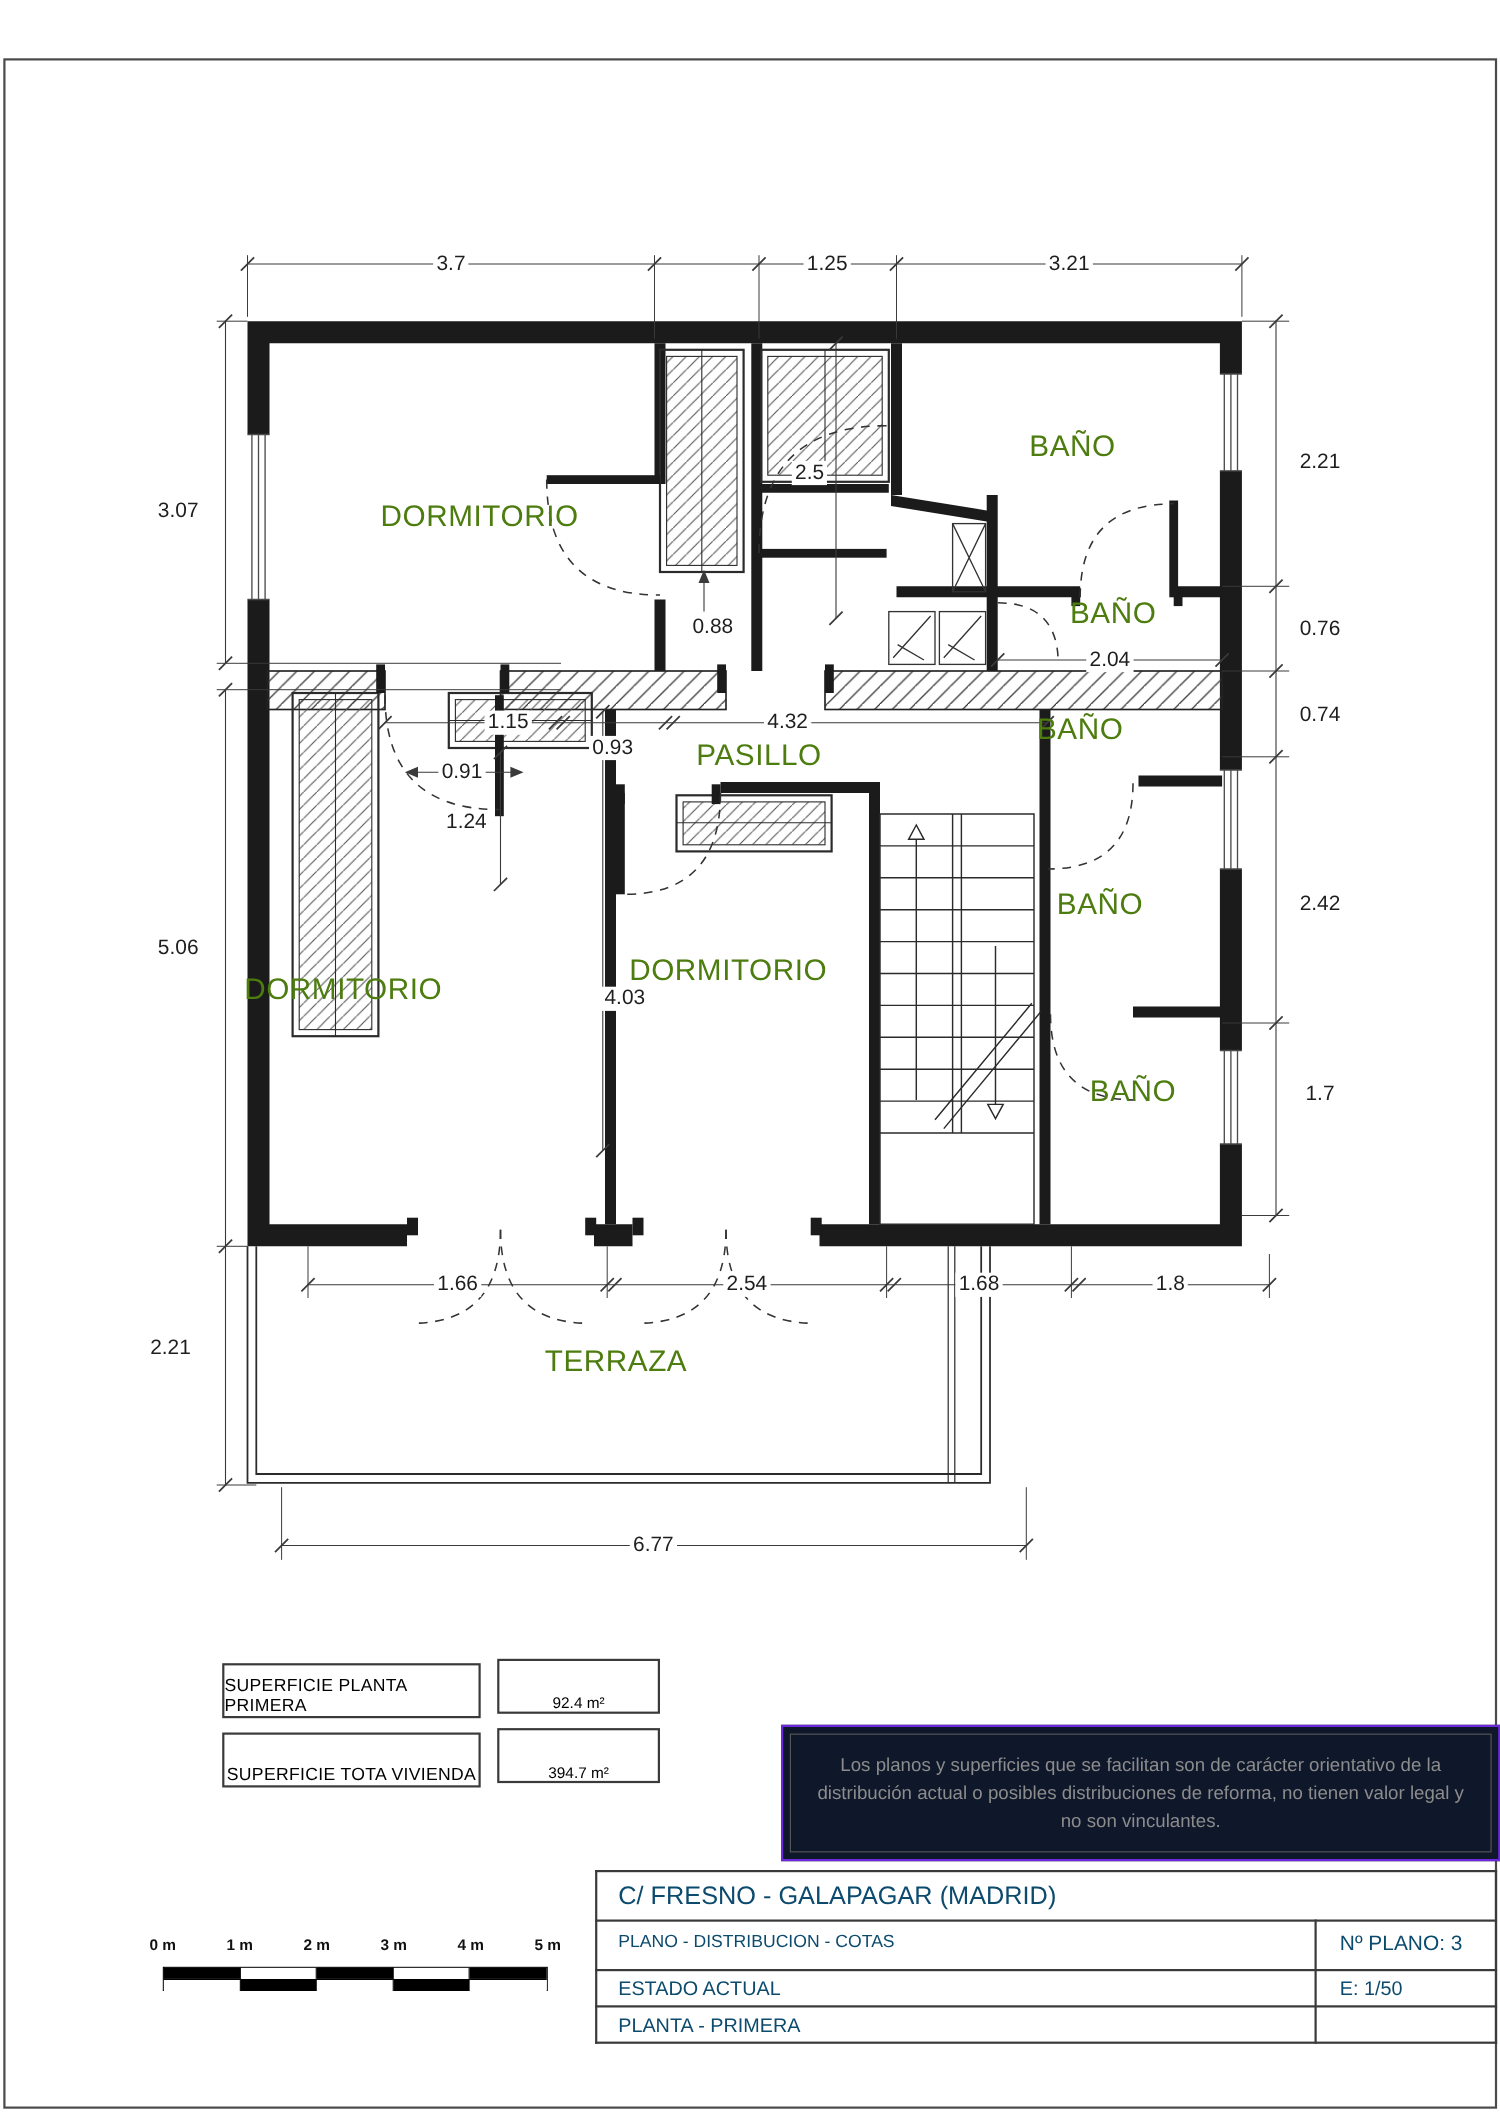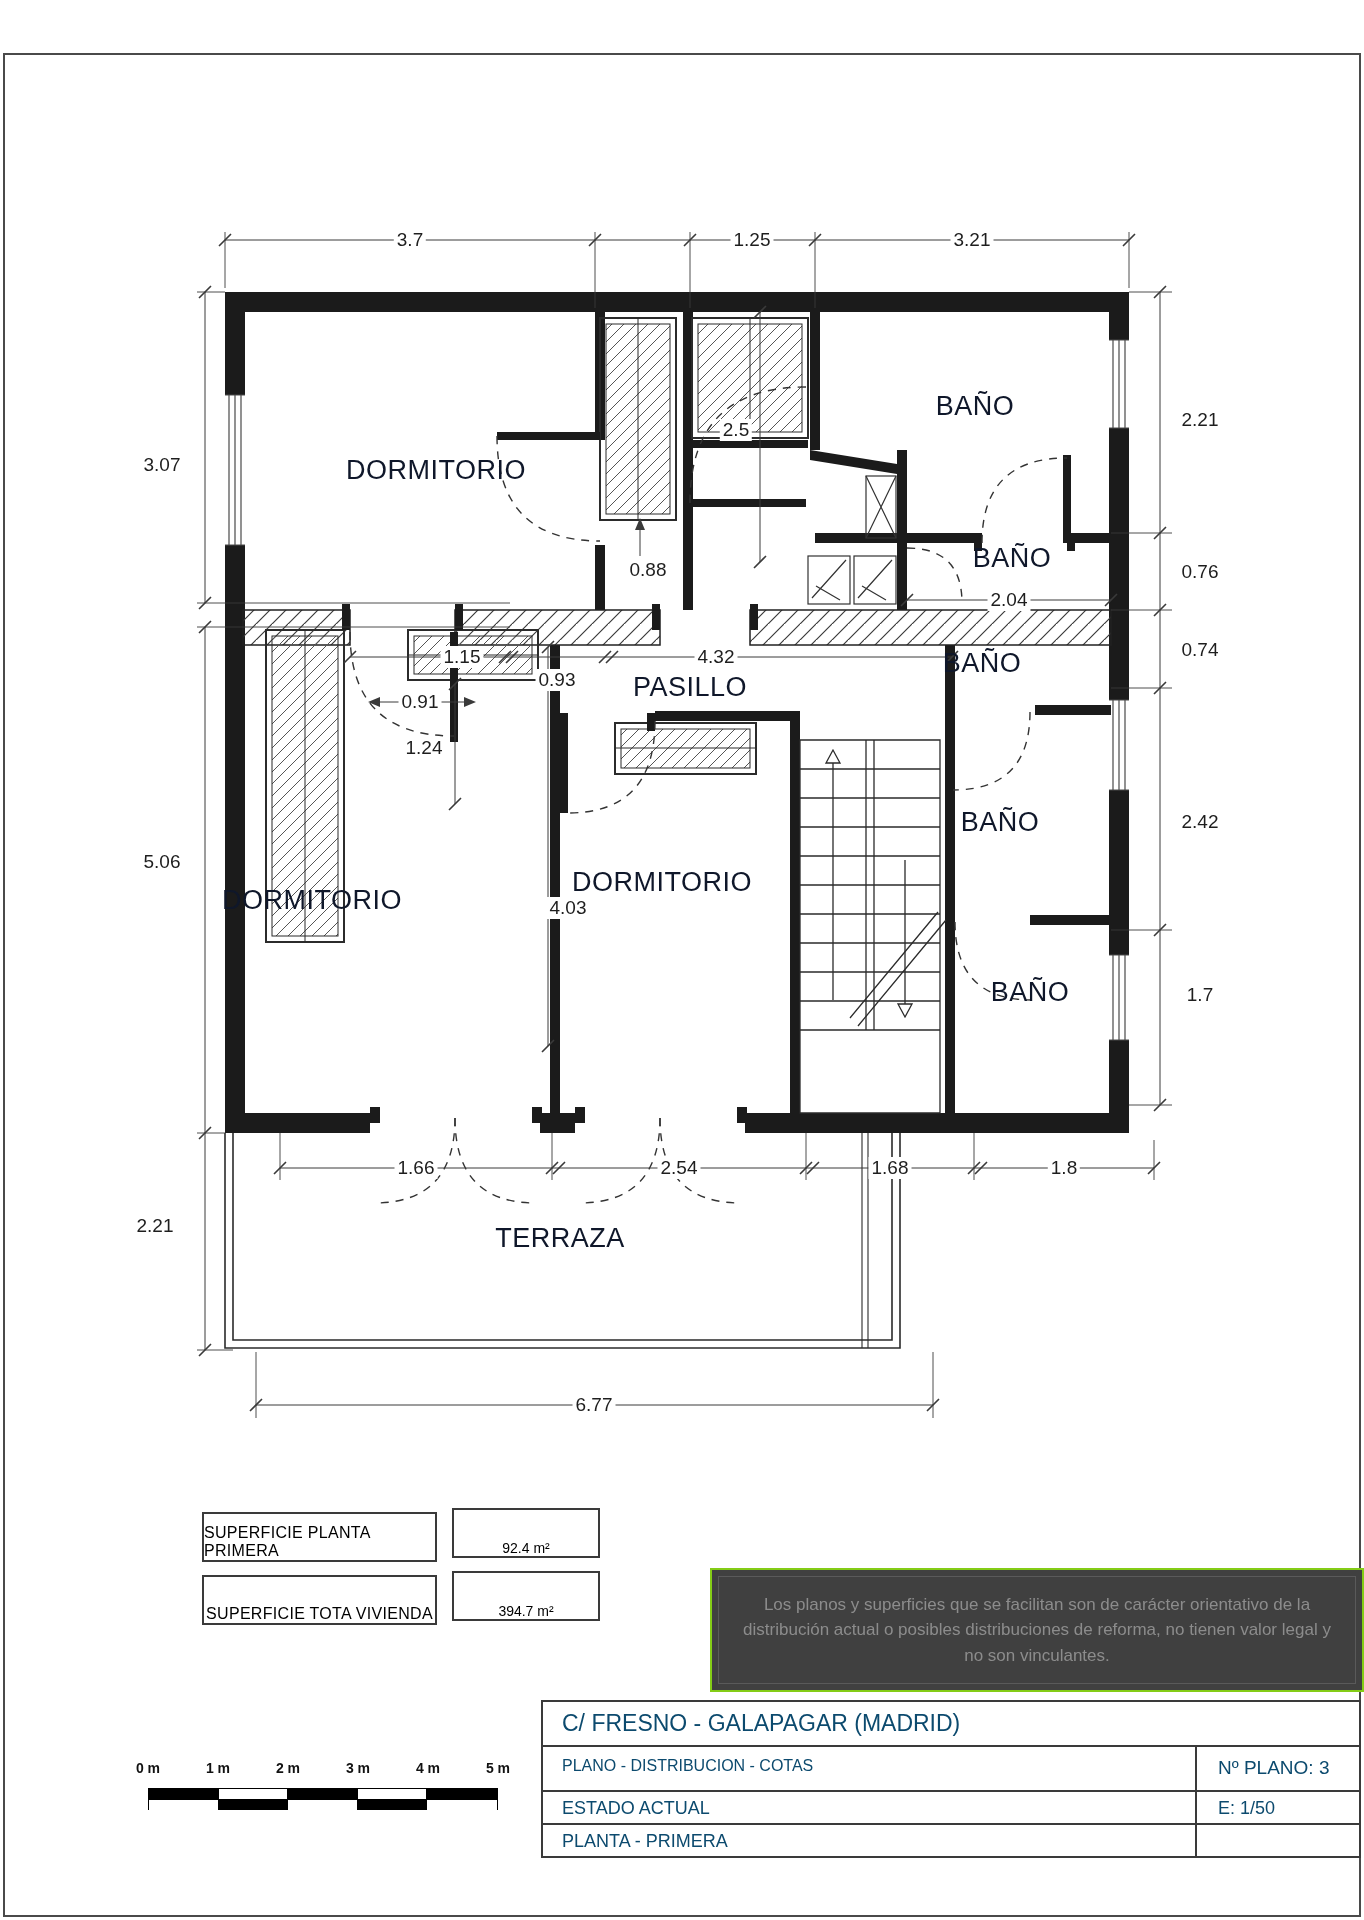--- a/index.html
+++ b/index.html
@@ -1,29 +1,29 @@
 <!DOCTYPE html>
 <html><head>
 <meta charset="utf-8">
 <style>
   html,body{margin:0;padding:0;background:#fff;}
   .sheet{position:relative;width:1364px;height:1920px;background:#fff;overflow:hidden;
          font-family:"Liberation Sans",sans-serif;}
   .border-frame{position:absolute;left:3px;top:53px;width:1354px;height:1860px;
                 border:2px solid #4a4a4a;}
   svg.plan{position:absolute;left:0;top:0;}
-  .lbl{position:absolute;transform:translate(-50%,-50%);white-space:nowrap;color:#0f172a;}
+  .lbl{position:absolute;transform:translate(-50%,-50%);white-space:nowrap;color:#4d7c0f;}
   .room{font-size:27px;letter-spacing:.5px;}
   .dim{font-size:19px;background:#fff;padding:0 3px;color:#1e1e1e;}
   .box{position:absolute;border:2px solid #3a3a3a;display:flex;align-items:flex-end;
        justify-content:center;background:#fff;}
   .tbl-label{font-size:16px;letter-spacing:.3px;}
   .tbl-value{font-size:14px;}
   .disclaimer-outer{position:absolute;left:710px;top:1568px;width:650px;height:120px;
-       border:2px solid #84cc16;background:#404040;}
+       border:2px solid #6d28d9;background:#0f172a;}
   .disclaimer-inner{position:absolute;left:6px;top:6px;right:6px;bottom:6px;
        border:1px solid #5a5a5a;display:flex;align-items:center;justify-content:center;}
   .disclaimer-text{font-size:17px;line-height:1.5;color:#8c8c8c;text-align:center;
        padding:0 14px;}
   .tb-line{position:absolute;background:#3a3a3a;}
   .tb-text{position:absolute;color:#0c4a6e;white-space:nowrap;}
   .scale-labels span{position:absolute;transform:translate(-50%,-50%);
        font-size:14px;font-weight:bold;color:#111;}
   .scalebar{position:absolute;left:148px;top:1788px;width:350px;height:22px;
        border:1px solid #000;box-sizing:border-box;}

